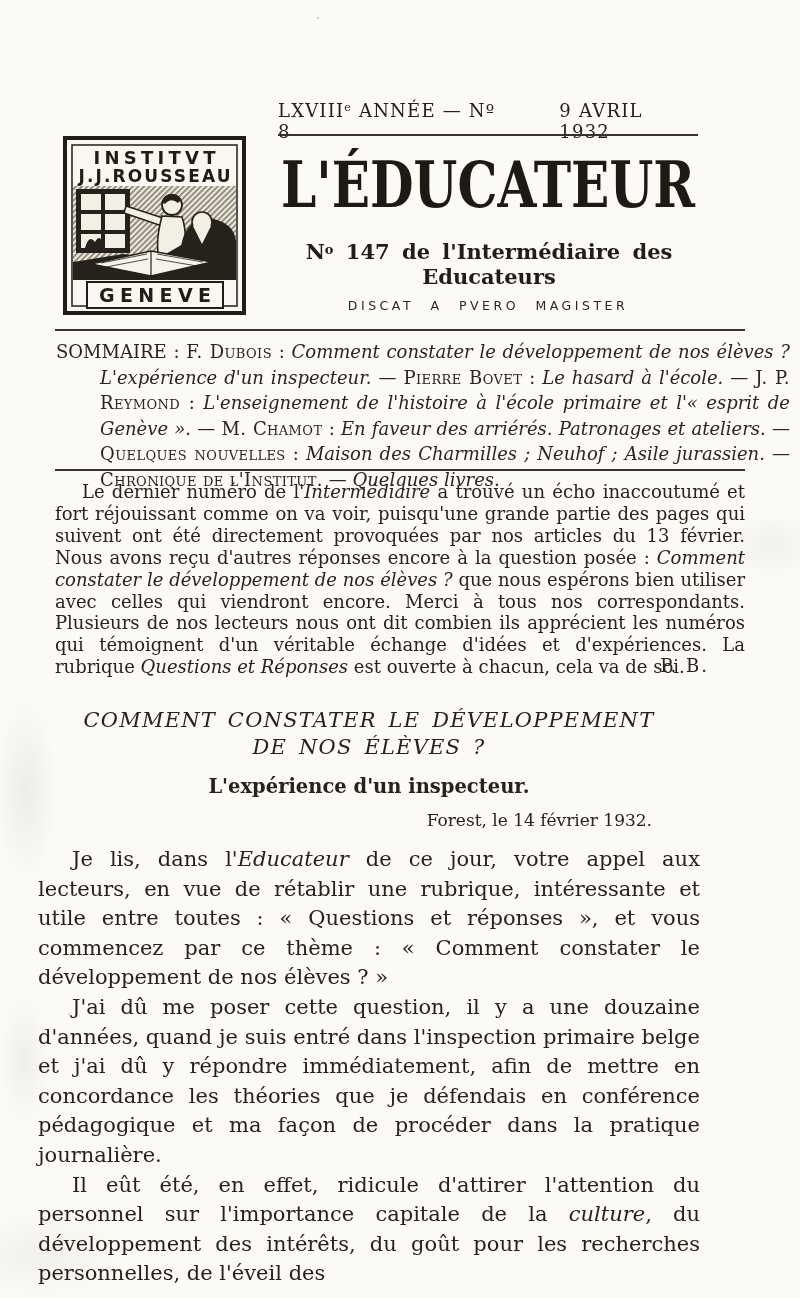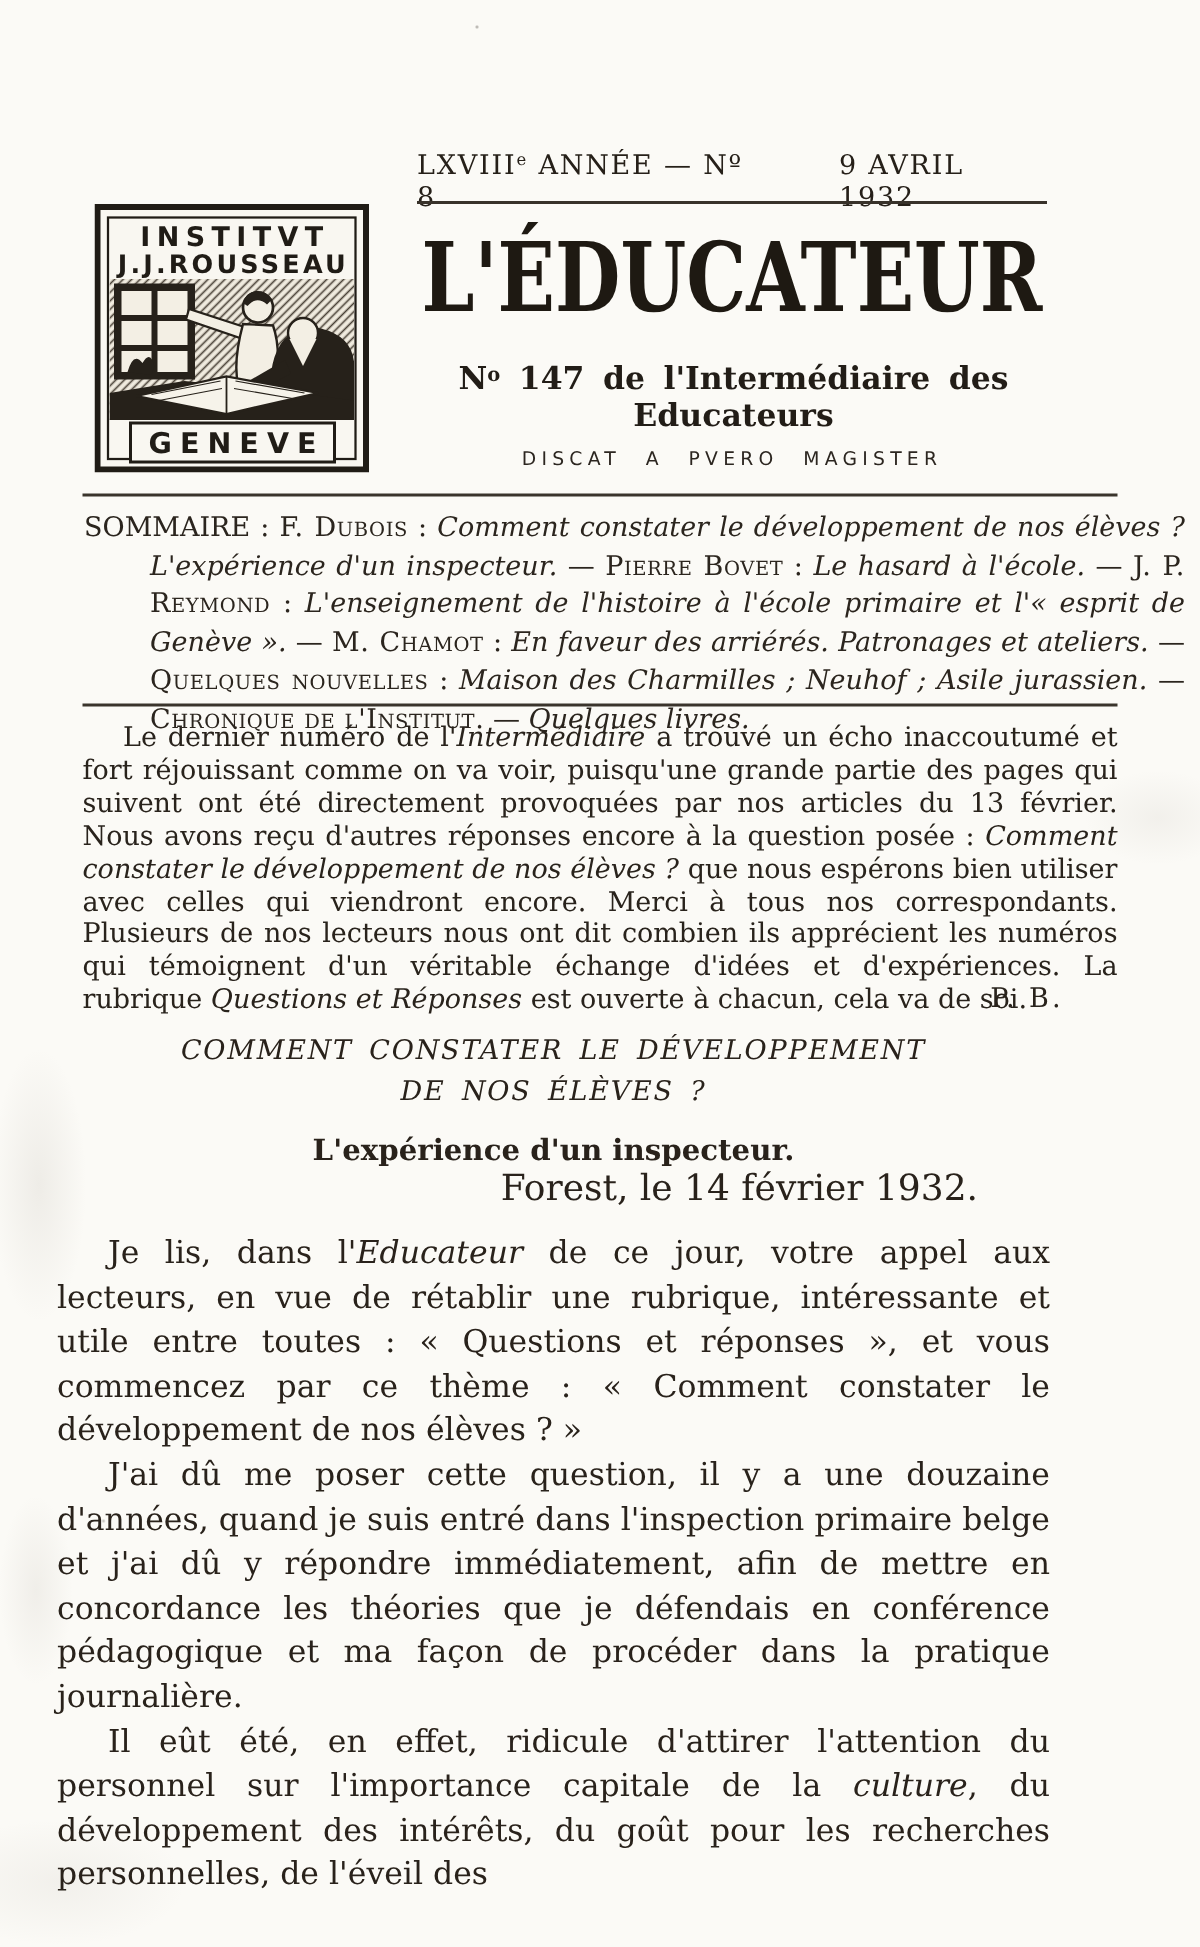--- a/index.html
+++ b/index.html
@@ -39,24 +39,24 @@
     padding-left:44px;text-indent:-44px;color:#2b251e;text-align:justify;}
   .sc{font-variant:small-caps;letter-spacing:.4px;}
   .it{font-style:italic;}
   
   .intro{left:55px;top:481px;width:690px;font-size:18px;line-height:21.9px;
     text-align:justify;color:#29231c;}
   .intro p{margin:0;text-indent:27px;}
   .sig{position:absolute;right:36px;bottom:1px;letter-spacing:2px;}
   
   .article{left:38px;top:687px;width:662px;color:#29221b;}
-  .art-title{text-align:center;font-style:italic;font-size:18px;line-height:27px;
-    letter-spacing:1.2px;word-spacing:4px;}
+  .art-title{text-align:center;font-style:italic;font-size:21px;line-height:27px;
+    letter-spacing:1.2px;word-spacing:4px;margin-top:20px;}
   .art-sub{text-align:center;font-weight:bold;font-size:19.5px;margin-top:14px;}
-  .dateline{text-align:right;padding-right:48px;font-size:24px;}
+  .dateline{text-align:right;padding-right:48px;font-size:17px;margin-top:12px;}
   .body{margin-top:15px;}
   .body p{margin:0;font-size:21px;line-height:29.6px;text-align:justify;text-indent:34px;}
   .logo-box{left:63px;top:116px;width:183px;height:179px;margin-top:20px;}
 </style>
 </head>
 <body>
 
 <div class="page">
 
   <div class="abs logo-box">

